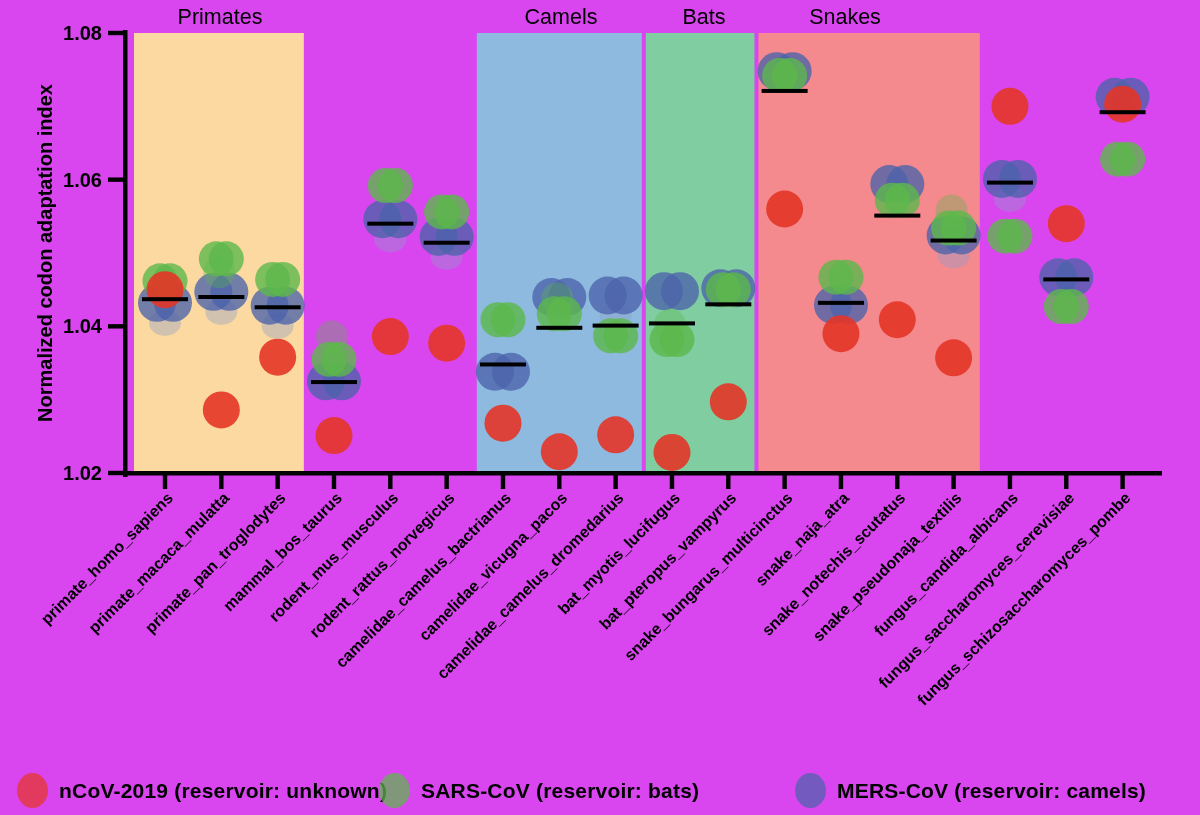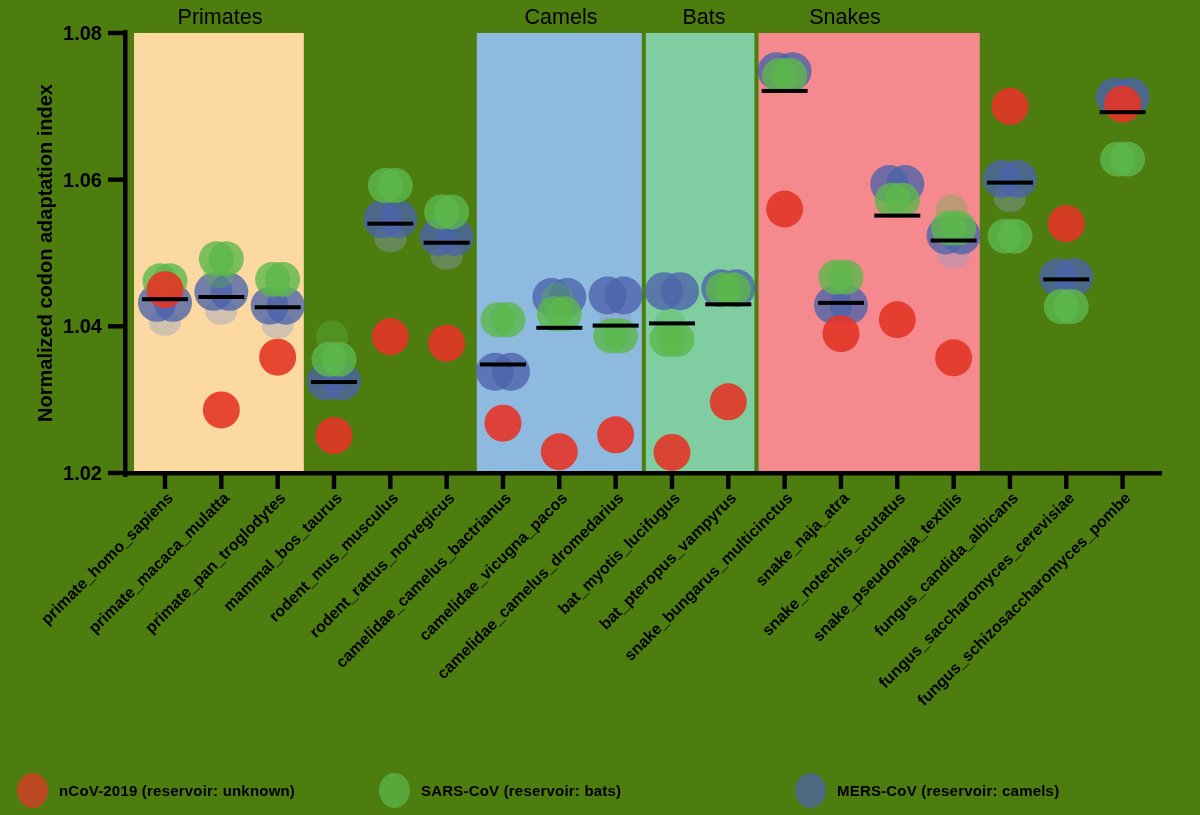--- a/index.html
+++ b/index.html
@@ -1,24 +1,24 @@
 <!DOCTYPE html>
 <html><head>
 <meta charset="utf-8">
 <style>
   html,body{margin:0;padding:0;background:#fff;}
   #canvas{
-    position:relative;width:1200px;height:815px;background:#4d7c0f;overflow:hidden;
+    position:relative;width:1200px;height:815px;background:#d946ef;overflow:hidden;
     font-family:"Liberation Sans",sans-serif;
   }
   #chart{position:absolute;left:0;top:0;}
   #legend{position:absolute;left:0;top:766px;width:1200px;height:49px;}
   .legend-item{position:absolute;top:0;height:49px;display:flex;align-items:center;}
   .legend-dot{display:inline-block;width:31px;height:35px;border-radius:50%;opacity:0.72;margin-right:11px;flex:0 0 auto;}
-  .legend-label{font-weight:bold;font-size:15px;color:#000;white-space:nowrap;letter-spacing:0.2px;}
+  .legend-label{font-weight:bold;font-size:21px;color:#000;white-space:nowrap;letter-spacing:0.2px;}
 </style>
 </head>
 <body>
 
 <div id="canvas">
   <svg id="chart" width="1200" height="766" viewBox="0 0 1200 766">
       <rect x="134" y="33" width="169.825" height="440" fill="#fbd9a0"></rect>
       <text x="220" y="24" text-anchor="middle" font-size="21.5px" fill="#000" font-family="Liberation Sans, sans-serif">Primates</text>
       <rect x="476.815" y="33" width="164.99000000000007" height="440" fill="#8dbade"></rect>
       <text x="561" y="24" text-anchor="middle" font-size="21.5px" fill="#000" font-family="Liberation Sans, sans-serif">Camels</text>

